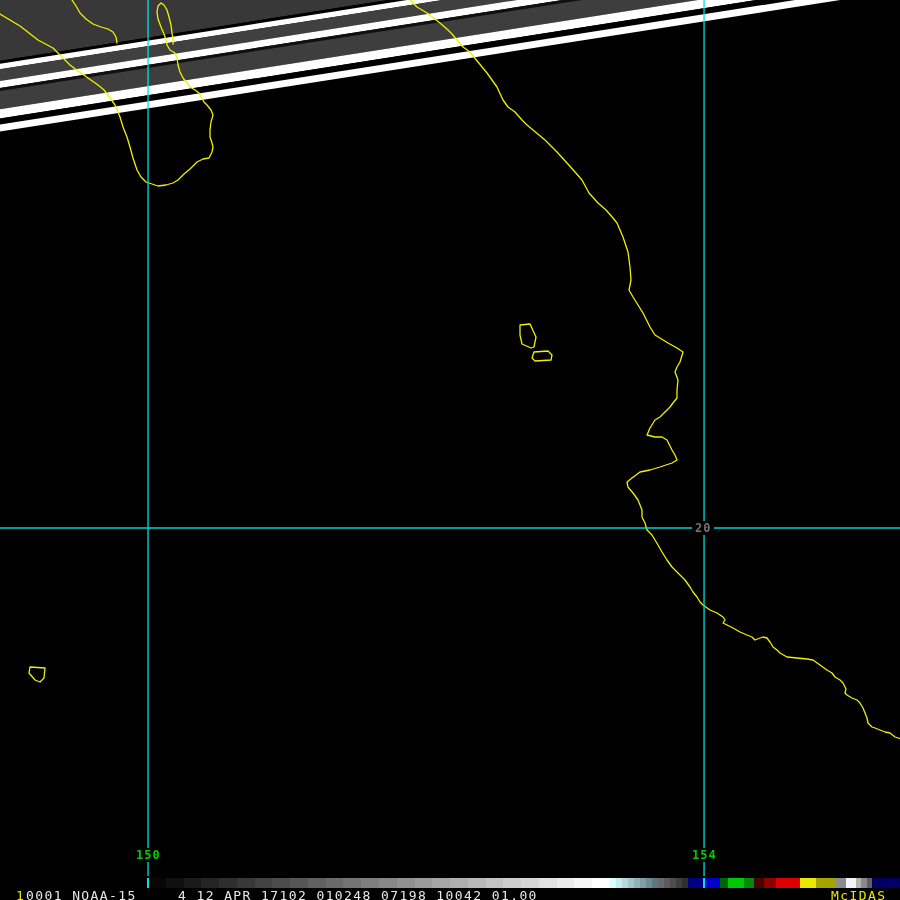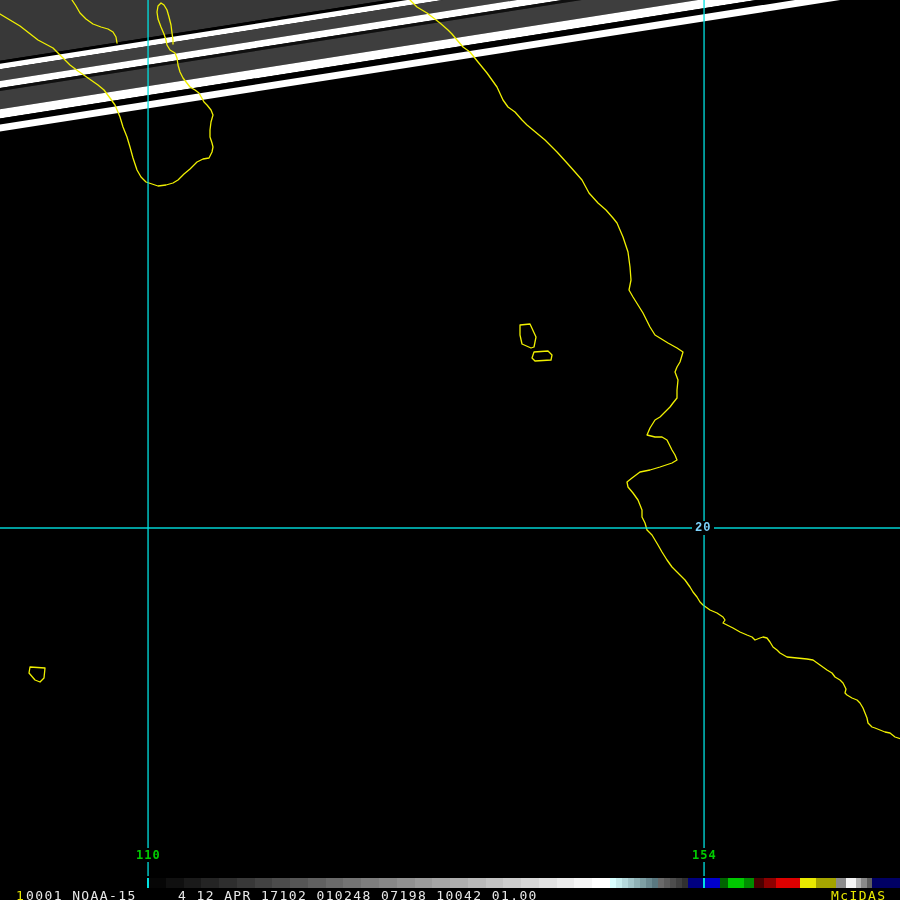--- a/index.html
+++ b/index.html
@@ -100,23 +100,23 @@
       <path d="M 72,0 L 76,6 80,13 86,19 93,24 101,27 108,29 113,32 116,37 117,43" fill="none" stroke="#f0f000" stroke-width="1.3" stroke-linejoin="round" stroke-linecap="round"></path>
       <path d="M 410,0 L 417,7 427,13 440,23 448,30 452,34 457,40 463,47 470,52 478,62 487,73 497,87 503,100 508,107 515,112 522,120 527,125 533,130 545,140 557,152 567,163 575,172 582,180 589,193 598,203 606,210 613,218 617,223 623,237 628,252 630,267 631,280 629,290 633,297 638,305 643,313 650,327 655,335 668,343 677,348 683,352 680,362 677,367 675,372 678,380 677,390 677,398 673,403 670,407 665,412 660,417 655,420 650,428 647,435 655,437 662,437 667,440 672,450 675,455 677,460 672,463 660,467 650,470 640,472 632,478 627,482 628,487 633,493 638,500 640,505 642,510 642,517 645,523 647,530 652,535 655,540 658,545 662,552 667,560 672,567 677,572 680,575 685,580 690,587 693,592 697,597 700,602 703,605 710,610 717,613 723,617 725,620 723,623 727,625 733,628 740,632 747,635 752,637 755,640 760,638 763,637 767,638 770,642 773,647 777,650 780,653 787,657 797,658 807,659 813,660 820,665 827,670 832,673 835,677 840,680 843,683 845,687 846,689 845,693 847,695 852,698 857,700 860,703 863,708 865,713 867,718 868,723 872,727 875,728 880,730 885,732 890,733 895,737 901,739" fill="none" stroke="#f0f000" stroke-width="1.3" stroke-linejoin="round" stroke-linecap="round"></path>
       <path d="M 520,325 L 530,324 536,337 534,347 531,348 522,344 520,335 Z" fill="none" stroke="#f0f000" stroke-width="1.3" stroke-linejoin="round" stroke-linecap="round"></path>
       <path d="M 534,352 L 548,351 552,355 551,360 535,361 532,358 Z" fill="none" stroke="#f0f000" stroke-width="1.3" stroke-linejoin="round" stroke-linecap="round"></path>
       <path d="M 30,667 L 45,668 44,678 40,682 35,680 29,673 Z" fill="none" stroke="#f0f000" stroke-width="1.3" stroke-linejoin="round" stroke-linecap="round"></path>
       <rect x="147.4" y="0" width="1.3" height="876" fill="#00e0e0"></rect>
       <rect x="703.4" y="0" width="1.3" height="876" fill="#00e0e0"></rect>
       <rect x="0" y="527.3" width="900" height="1.4" fill="#00e0e0"></rect>
     </svg>
 
-  <div class="glabel" id="label-lon-0" style="left: 133px; top: 848px; color: rgb(0, 204, 0);">110</div>
+  <div class="glabel" id="label-lon-0" style="left: 133px; top: 848px; color: rgb(0, 204, 0);">150</div>
   <div class="glabel" id="label-lon-1" style="left: 689px; top: 848px; color: rgb(0, 204, 0);">154</div>
-  <div class="glabel" id="label-lat-0" style="left: 692px; top: 521px; color: #7dd3fc; font-family: Liberation Mono, monospace;">20</div>
+  <div class="glabel" id="label-lat-0" style="left: 692px; top: 521px; color: #737373;">20</div>
 
   <div id="colorbar" style="left: 148px; width: 752px; top: 878px; height: 10px; background-image: linear-gradient(to right, rgb(6, 6, 6) 0%, rgb(6, 6, 6) 2.36%, rgb(16, 16, 16) 2.36%, rgb(16, 16, 16) 4.73%, rgb(26, 26, 26) 4.73%, rgb(26, 26, 26) 7.09%, rgb(36, 36, 36) 7.09%, rgb(36, 36, 36) 9.45%, rgb(46, 46, 46) 9.45%, rgb(46, 46, 46) 11.81%, rgb(56, 56, 56) 11.81%, rgb(56, 56, 56) 14.18%, rgb(66, 66, 66) 14.18%, rgb(66, 66, 66) 16.54%, rgb(76, 76, 76) 16.54%, rgb(76, 76, 76) 18.9%, rgb(86, 86, 86) 18.9%, rgb(86, 86, 86) 21.27%, rgb(96, 96, 96) 21.27%, rgb(96, 96, 96) 23.63%, rgb(106, 106, 106) 23.63%, rgb(106, 106, 106) 25.99%, rgb(116, 116, 116) 25.99%, rgb(116, 116, 116) 28.36%, rgb(126, 126, 126) 28.36%, rgb(126, 126, 126) 30.72%, rgb(135, 135, 135) 30.72%, rgb(135, 135, 135) 33.08%, rgb(145, 145, 145) 33.08%, rgb(145, 145, 145) 35.44%, rgb(155, 155, 155) 35.44%, rgb(155, 155, 155) 37.81%, rgb(165, 165, 165) 37.81%, rgb(165, 165, 165) 40.17%, rgb(175, 175, 175) 40.17%, rgb(175, 175, 175) 42.53%, rgb(185, 185, 185) 42.53%, rgb(185, 185, 185) 44.9%, rgb(195, 195, 195) 44.9%, rgb(195, 195, 195) 47.26%, rgb(205, 205, 205) 47.26%, rgb(205, 205, 205) 49.62%, rgb(215, 215, 215) 49.62%, rgb(215, 215, 215) 51.98%, rgb(225, 225, 225) 51.98%, rgb(225, 225, 225) 54.35%, rgb(235, 235, 235) 54.35%, rgb(235, 235, 235) 56.71%, rgb(245, 245, 245) 56.71%, rgb(245, 245, 245) 59.07%, rgb(255, 255, 255) 59.07%, rgb(255, 255, 255) 61.44%, rgb(216, 255, 255) 61.44%, rgb(216, 255, 255) 62.23%, rgb(198, 236, 237) 62.23%, rgb(198, 236, 237) 63.03%, rgb(180, 216, 219) 63.03%, rgb(180, 216, 219) 63.83%, rgb(162, 197, 201) 63.83%, rgb(162, 197, 201) 64.63%, rgb(144, 178, 182) 64.63%, rgb(144, 178, 182) 65.43%, rgb(126, 159, 164) 65.43%, rgb(126, 159, 164) 66.22%, rgb(108, 139, 146) 66.22%, rgb(108, 139, 146) 67.02%, rgb(90, 120, 128) 67.02%, rgb(90, 120, 128) 67.82%, rgb(106, 106, 106) 67.82%, rgb(106, 106, 106) 68.62%, rgb(92, 92, 92) 68.62%, rgb(92, 92, 92) 69.41%, rgb(77, 77, 77) 69.41%, rgb(77, 77, 77) 70.21%, rgb(63, 63, 63) 70.21%, rgb(63, 63, 63) 71.01%, rgb(48, 48, 48) 71.01%, rgb(48, 48, 48) 71.81%, rgb(0, 0, 128) 71.81%, rgb(0, 0, 128) 73.94%, rgb(0, 0, 204) 73.94%, rgb(0, 0, 204) 76.06%, rgb(0, 100, 0) 76.06%, rgb(0, 100, 0) 77.13%, rgb(0, 200, 0) 77.13%, rgb(0, 200, 0) 79.26%, rgb(0, 140, 0) 79.26%, rgb(0, 140, 0) 80.59%, rgb(74, 0, 0) 80.59%, rgb(74, 0, 0) 81.91%, rgb(140, 0, 0) 81.91%, rgb(140, 0, 0) 83.51%, rgb(220, 0, 0) 83.51%, rgb(220, 0, 0) 86.7%, rgb(232, 232, 0) 86.7%, rgb(232, 232, 0) 88.83%, rgb(164, 164, 0) 88.83%, rgb(164, 164, 0) 91.49%, rgb(140, 140, 140) 91.49%, rgb(140, 140, 140) 92.82%, rgb(244, 244, 244) 92.82%, rgb(244, 244, 244) 94.15%, rgb(180, 180, 180) 94.15%, rgb(180, 180, 180) 94.86%, rgb(138, 138, 138) 94.86%, rgb(138, 138, 138) 95.57%, rgb(96, 96, 96) 95.57%, rgb(96, 96, 96) 96.28%, rgb(0, 0, 100) 96.28%, rgb(0, 0, 100) 100%);"></div>
   <div class="cbar-tick" id="cbar-tick-0" style="left: 147.4px; top: 878px; height: 10px; background: rgb(0, 224, 224);"></div>
   <div class="cbar-tick" id="cbar-tick-1" style="left: 703.4px; top: 878px; height: 10px; background: rgb(0, 224, 224);"></div>
 
   <div id="statusbar">
     <span id="sb-frame" style="left: 16px; color: rgb(232, 232, 0);">1</span>
     <span id="sb-left" style="left: 26px; color: rgb(232, 232, 232);">0001 NOAA-15</span>
     <span id="sb-right" style="left: 178px; color: rgb(232, 232, 232);">4 12 APR 17102 010248 07198 10042 01.00</span>
     <span id="sb-brand" style="left: 831px; color: rgb(232, 232, 0);">McIDAS</span>

